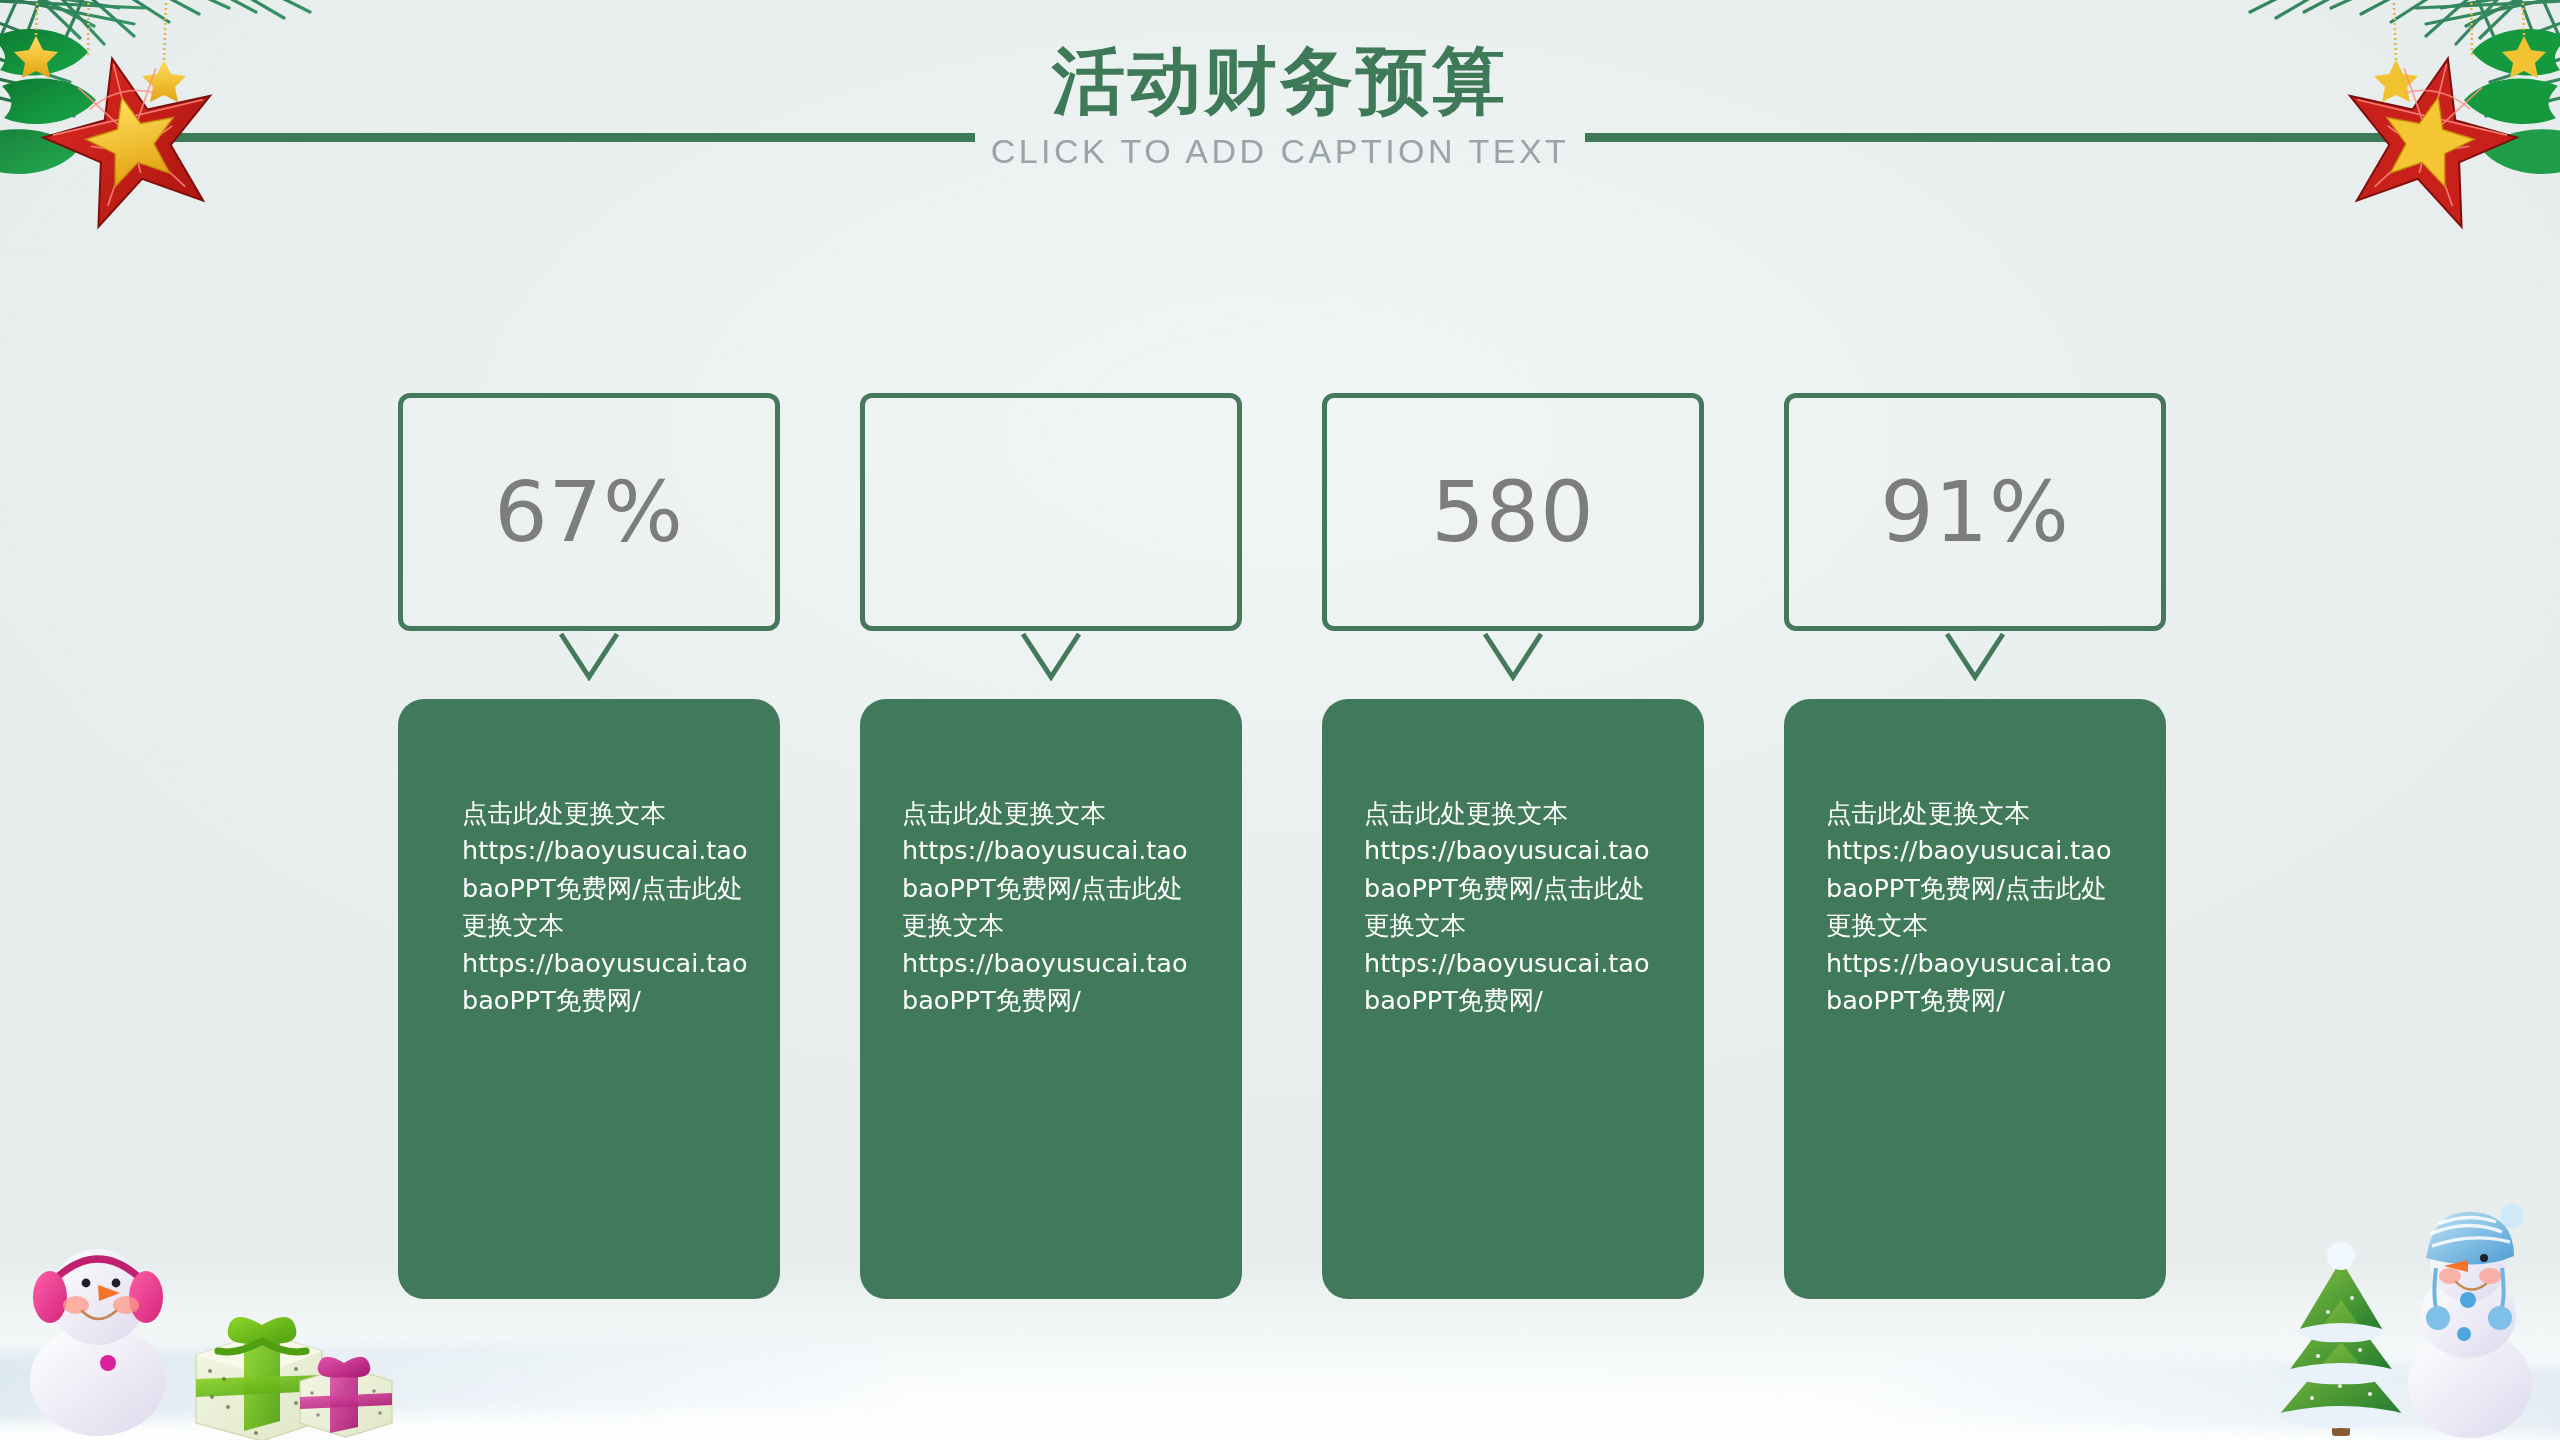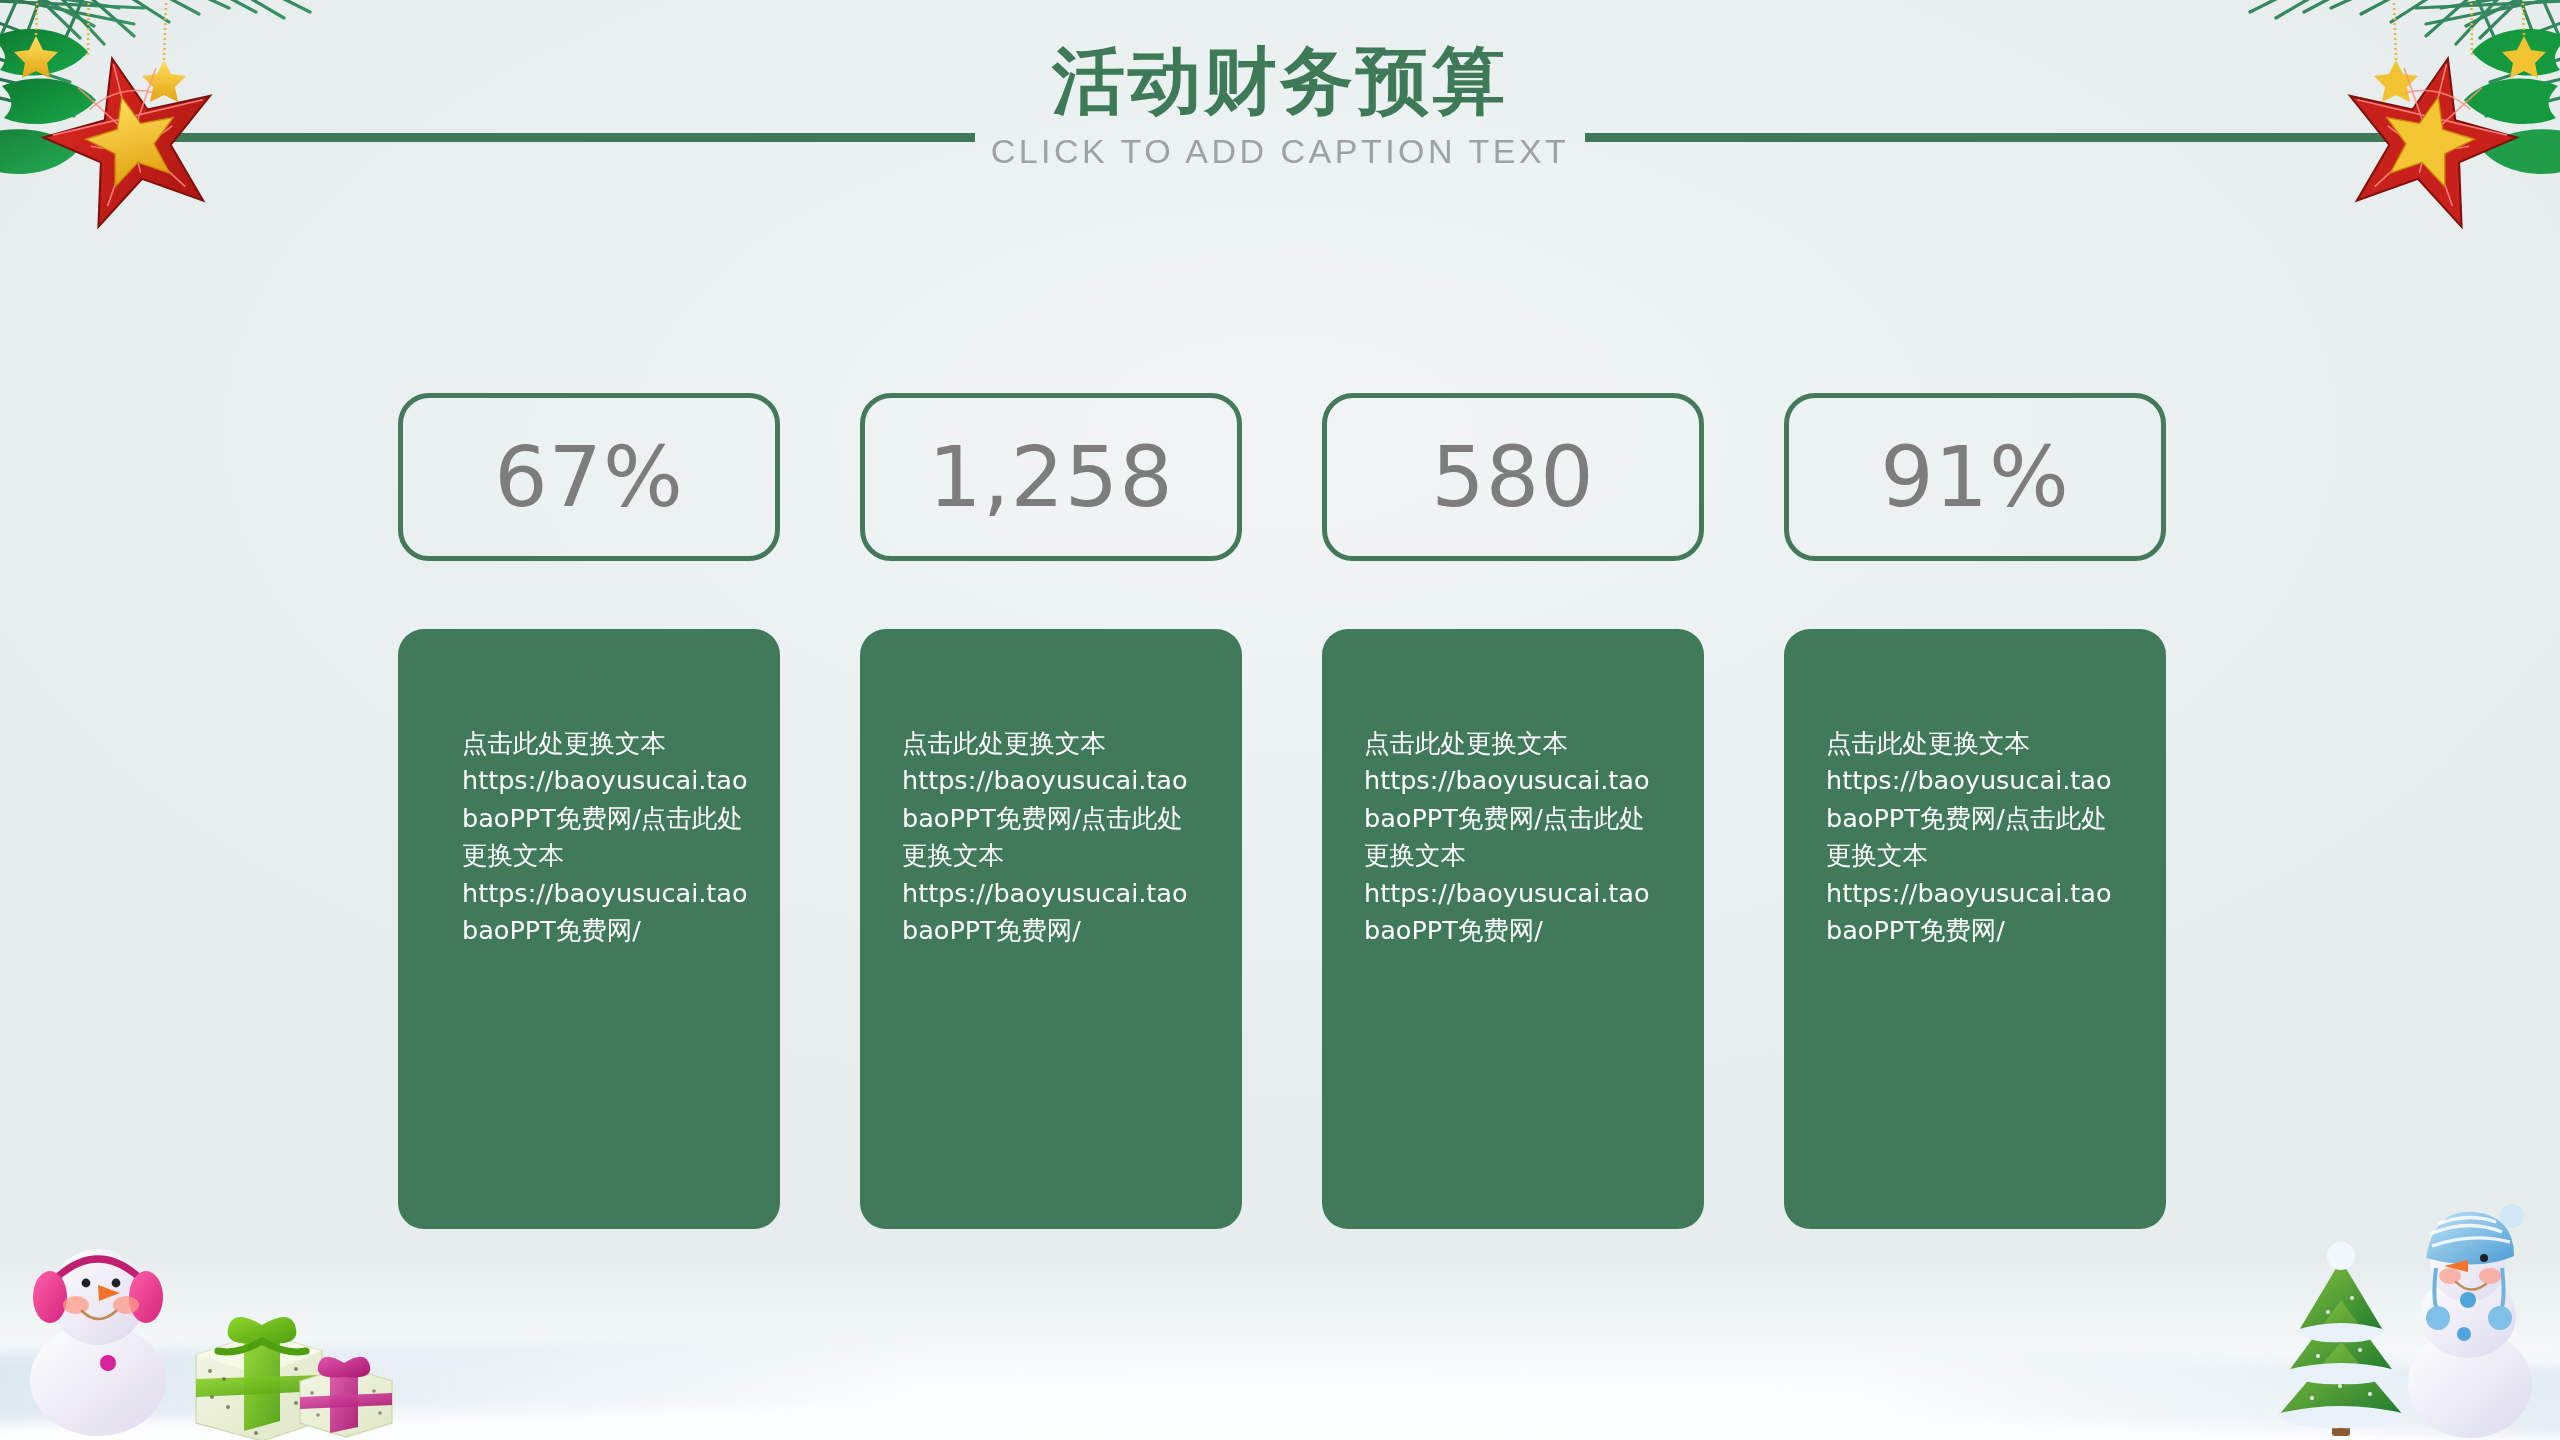--- a/index.html
+++ b/index.html
@@ -52,22 +52,22 @@
   .rule.right{ right:125px; width:850px; }
 
   
   .columns{
     position:absolute; top:393px; left:398px; width:1768px;
     display:flex; justify-content:space-between;
   }
   .col{ width:382px; position:relative; }
 
   .bubble{
-    position:relative; height:168px; border:5px solid #45795c;
-    border-radius:31px; background:rgba(238,242,242,.25);
+    position:relative; height:238px; border:5px solid #45795c;
+    border-radius:12px; background:rgba(238,242,242,.25);
     display:flex; align-items:center; justify-content:center;text-align:center;
   }
   .bubble-value{
     font-size:84px; color:#7d7d7d; font-weight:normal; letter-spacing:1px;
     font-family:"DejaVu Sans","Liberation Sans",sans-serif;
   }
   .tail{
     position:absolute; left:50%; top:233px; transform:translateX(-50%);
     width:64px; height:50px;
   }
@@ -116,21 +116,20 @@
           <path d="M4 3 L32 46 L60 3" fill="none" stroke="#45795c" stroke-width="5" stroke-linejoin="miter"></path>
         </svg>
       </div>
       <div class="panel">
         <div class="panel-text">点击此处更换文本https://baoyusucai.taobaoPPT免费网/点击此处更换文本https://baoyusucai.taobaoPPT免费网/</div>
       </div>
     </div>
 
     <div class="col">
       <div class="bubble">
-        <span class="bubble-value">1,258</span>
         <svg class="tail" viewBox="0 0 64 50">
           <path d="M4 3 L32 46 L60 3" fill="none" stroke="#45795c" stroke-width="5" stroke-linejoin="miter"></path>
         </svg>
       </div>
       <div class="panel">
         <div class="panel-text">点击此处更换文本https://baoyusucai.taobaoPPT免费网/点击此处更换文本https://baoyusucai.taobaoPPT免费网/</div>
       </div>
     </div>
 
     <div class="col">

